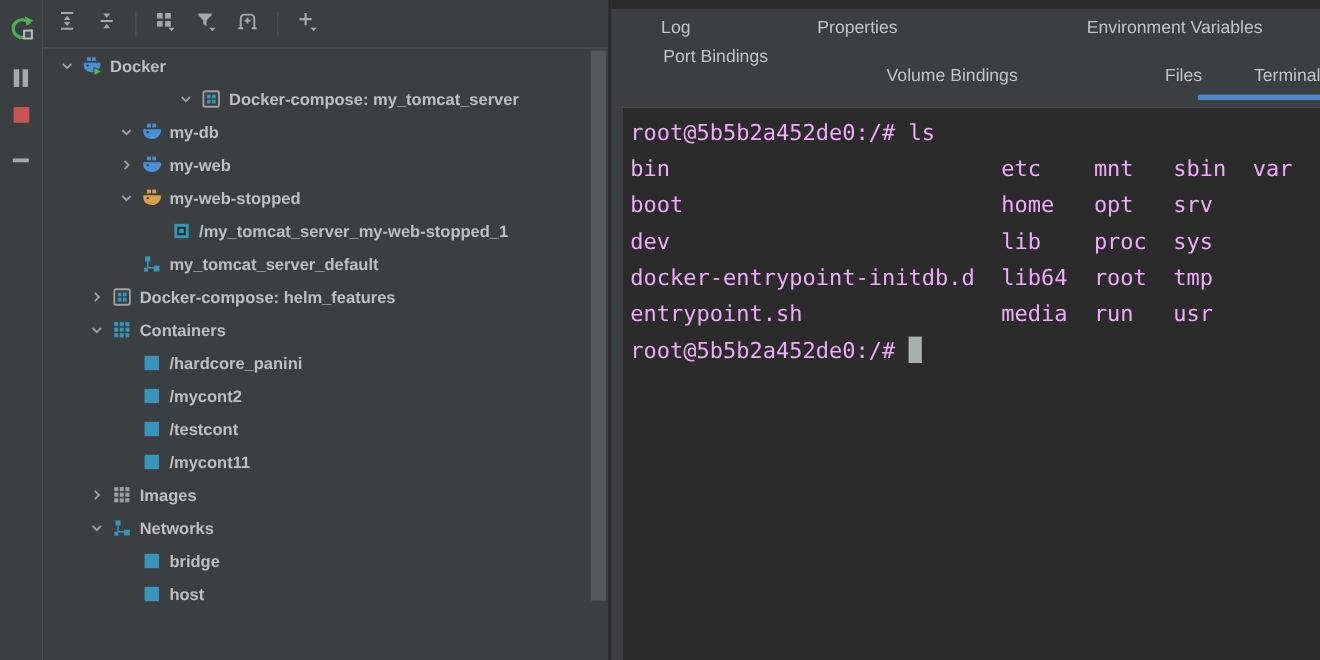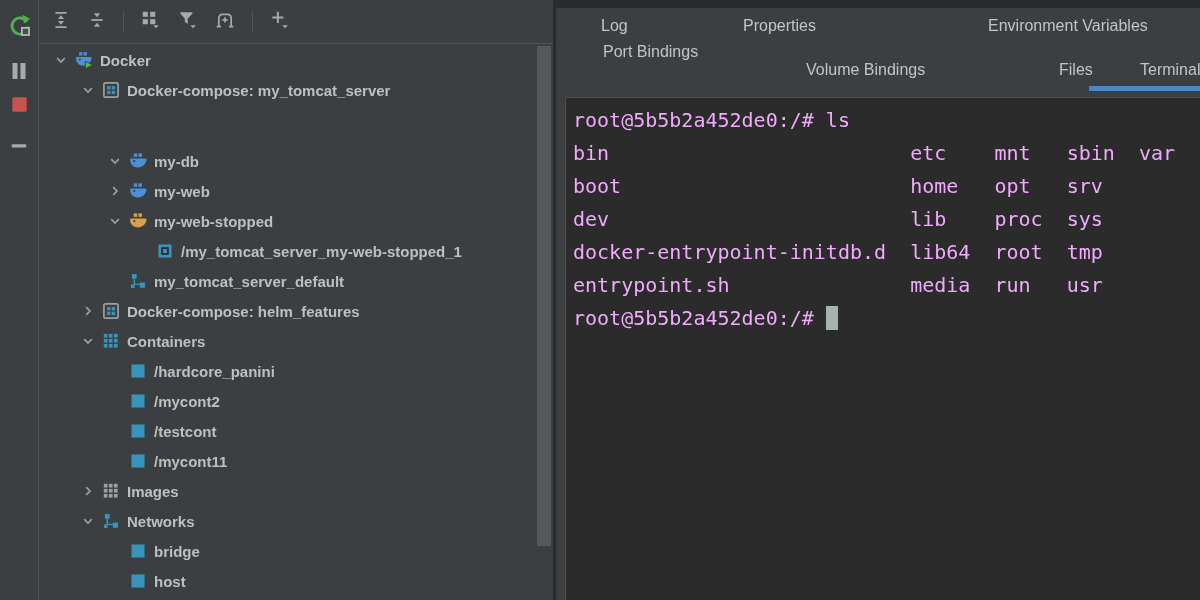--- a/index.html
+++ b/index.html
@@ -136,38 +136,38 @@
               <rect x="3.6" y="1" width="3" height="3"></rect>
               <rect x="7.6" y="1" width="3" height="3"></rect>
               <path d="M0.9 5.4 h12.6 c0.9 0 1.4 0.8 1.2 1.6 c-0.9 3.3 -3.2 6 -7.2 6 c-3.1 0 -5.6 -1.6 -6.4 -4.4 z"></path>
             </g>
             <circle cx="4.2" cy="7.6" r="0.95" fill="#3c3f41"></circle>
             <path d="M9.2 9.2 l6.6 3.2 -6.6 3.4 z" fill="#62b543" stroke="#3c3f41" stroke-width="0.8"></path>
           </svg>
         </span>
         <span class="tlabel">Docker</span>
       </div>
-      <div class="tree-row" style="padding-left: 41px;">
+      <div class="tree-row" style="padding-left: 41px; justify-content: center;">
         <span class="chev">
           <svg width="16" height="16" viewBox="0 0 16 16">
             <path d="M4.2 6.2 L8 10 L11.8 6.2" fill="none" stroke="#9da0a3" stroke-width="1.7"></path>
           </svg>
         </span>
         <span class="ticon">
           <svg width="18" height="18" viewBox="0 0 16 16">
             <rect x="1.7" y="1.7" width="12.6" height="12.6" rx="1.5" fill="none" stroke="#9da0a3" stroke-width="1.5"></rect>
             <rect x="4.5" y="4.5" width="3" height="3" fill="#3794ba"></rect>
             <rect x="8.6" y="4.5" width="3" height="3" fill="#3794ba"></rect>
             <rect x="4.5" y="8.6" width="3" height="3" fill="#3794ba"></rect>
             <rect x="8.6" y="8.6" width="3" height="3" fill="#3794ba"></rect>
           </svg>
         </span>
         <span class="tlabel">Docker-compose: my_tomcat_server</span>
       </div>
-      <div class="tree-row" style="padding-left: 68px; margin-top: 41px;">
+      <div class="tree-row" style="padding-left: 68px;">
         <span class="chev">
           <svg width="16" height="16" viewBox="0 0 16 16">
             <path d="M4.2 6.2 L8 10 L11.8 6.2" fill="none" stroke="#9da0a3" stroke-width="1.7"></path>
           </svg>
         </span>
         <span class="ticon">
           <svg width="18" height="18" viewBox="0 0 16 16">
             <g fill="#4a90d9">
               <rect x="4.2" y="1.2" width="3.1" height="3.1"></rect>
               <rect x="8.4" y="1.2" width="3.1" height="3.1"></rect>

